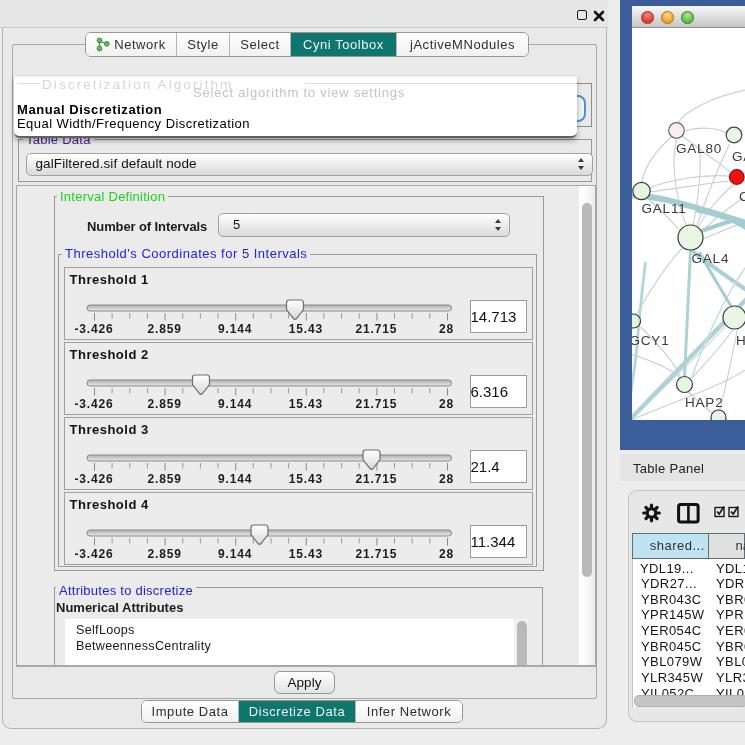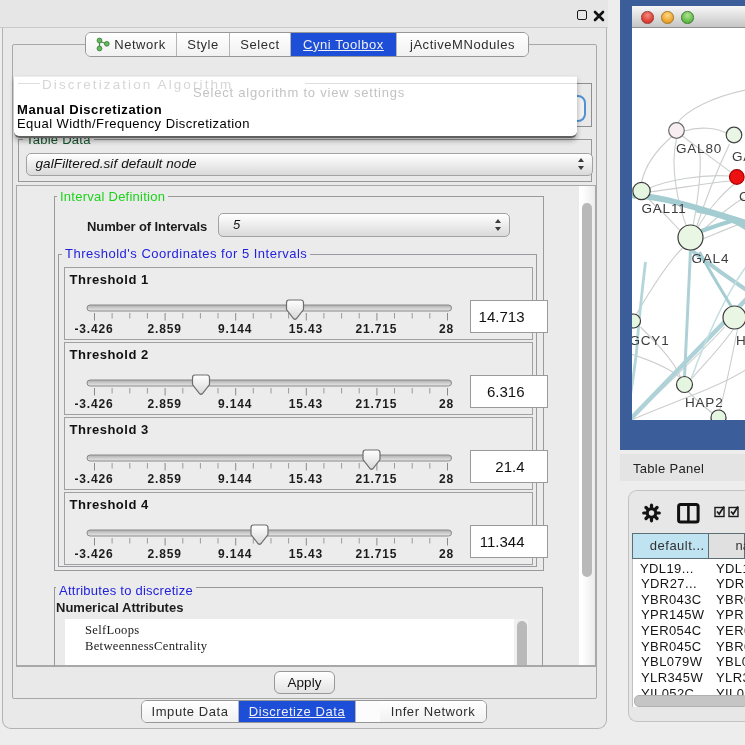--- a/index.html
+++ b/index.html
@@ -11,40 +11,40 @@
 #cptitle{left:0;top:0;width:608px;height:27px;background:#e6e6e6;border-bottom:1px solid #c9c9c9;}
 #cpbody{left:2px;top:28px;width:603px;height:700px;background:#e9e9e9;
   border:1px solid #b2b2b2;border-top:none;border-radius:0 0 9px 9px;}
 #content{left:12px;top:44px;width:583px;height:653px;border:1px solid #a8a8a8;border-radius:2px;}
 
 .seg{display:flex;border:1px solid #979797;border-radius:6px;overflow:hidden;
   background:#fcfcfc;height:21px;justify-content:center;}
 .seg>div{display:flex;align-items:center;justify-content:center;font-size:13px;letter-spacing:0.55px;
   color:#2e2e2e;border-right:1px solid #b5b5b5;background:linear-gradient(#ffffff,#f1f1f1);}
 .seg>div:last-child{border-right:none;}
-.seg>div.on{background:#1d4ed8;color:#f0f0f0;text-decoration:underline;}
+.seg>div.on{background:#0f766e;color:#f0f0f0;}
 
 .grp{border:1px solid #989898;}
 .gtitle{position:absolute;font-size:13px;background:#e9e9e9;padding:0 3px;white-space:nowrap;}
 
 .combo{position:absolute;border:1px solid #a2a2a2;border-radius:5px;
   background:linear-gradient(#ffffff,#dadada);}
-.combo .ctext{position:absolute;left:8.5px;top:2px;font-size:13.5px;color:#111;letter-spacing:0.1px;font-style:italic;}
+.combo .ctext{position:absolute;left:8.5px;top:2px;font-size:13.5px;color:#111;letter-spacing:0.1px;}
 .arr{position:absolute;width:0;height:0;border-left:3px solid transparent;border-right:3px solid transparent;}
 .arrup{border-bottom:4px solid #3a3a3a;}
 .arrdn{border-top:4px solid #3a3a3a;}
 
 .tbox{position:absolute;left:63.5px;width:467px;height:71px;border:1px solid #a0a0a0;background:#ececec;}
 .tlab{position:absolute;left:5px;top:3.5px;font-size:13px;font-weight:bold;color:#111;letter-spacing:0.5px;}
 .ticklab{position:absolute;font-size:12px;font-weight:bold;color:#1c1c1c;width:60px;text-align:center;letter-spacing:0.85px;}
 .vbox{position:absolute;left:405px;top:32px;width:54px;height:31px;background:#ffffff;
-  border:1px solid #9a9a9a;font-size:15px;color:#111;text-align:right;line-height:31px;padding-right:22px;}
+  border:1px solid #9a9a9a;font-size:15px;color:#111;line-height:31px;padding-right:1px;}
 
 #numlist{left:65px;top:619px;width:449px;height:47px;background:#ffffff;overflow:hidden;}
-#numlist div{font-size:12.6px;color:#1a1a1a;padding-left:20px;height:16px;line-height:16px;letter-spacing:0.3px;font-family:Liberation Serif, serif;}
+#numlist div{font-size:12.6px;color:#1a1a1a;padding-left:11px;height:16px;line-height:16px;letter-spacing:0.3px;}
 
 .trow{position:absolute;font-size:13px;color:#151515;white-space:nowrap;letter-spacing:0.4px;}
 </style></head>
 <body>
 
 <div class="ab" id="cptitle"></div>
 <div class="ab t13" style="left:14px;top:7px;font-size:13px;letter-spacing:0.7px;color:#1f1f1f;margin-top:21px;">Control Panel</div>
 <div class="ab" style="left:577px;top:10px;width:8px;height:8px;border:1.7px solid #1a1a1a;border-radius:2px;"></div>
 <svg class="ab" style="left:593px;top:10px;" width="12" height="12" viewBox="0 0 12 12">
  <path d="M2 2 L10 10 M10 2 L2 10" stroke="#111" stroke-width="2.6" stroke-linecap="round"></path>
@@ -66,21 +66,21 @@
   <div style="width:52px;">Style</div>
   <div style="width:60px;">Select</div>
   <div class="on" style="width:105px;">Cyni Toolbox</div>
   <div style="width:131px;">jActiveMNodules</div>
 </div>
 
 <div class="ab grp" style="left:18px;top:83px;width:572px;height:42px;border-color:#8e8e8e;"></div>
 <div class="ab" style="left:26px;top:95px;width:556px;height:23px;border:2.6px solid #4f92d1;border-radius:8px;background:#f0f0f0;"></div>
 
 <div class="ab grp" style="left:18px;top:139px;width:572px;height:41px;"></div>
-<div class="ab gtitle" style="left:23px;top:132px;color:#14532d;letter-spacing:0.25px;">Table Data</div>
+<div class="ab gtitle" style="left:23px;top:132px;color:#4c1d95;letter-spacing:0.25px;">Table Data</div>
 <div class="ab combo" style="left:26px;top:153px;width:565px;height:21px;">
   <div class="ctext">galFiltered.sif default node</div>
   <div class="arr arrup" style="left:551px;top:4px;"></div>
   <div class="arr arrdn" style="left:551px;top:12px;"></div>
 </div>
 
 <div class="ab" style="left:16px;top:185px;width:578px;height:480px;border:1px solid #a8a8a8;background:#ebebeb;"></div>
 <div class="ab" style="left:579px;top:186px;width:15px;height:479px;background:linear-gradient(to right,#ffffff 20%,#ededed);"></div>
 <div class="ab" style="left:582px;top:203px;width:9.5px;height:374px;border-radius:5px;background:#b9b9b9;"></div>
 
@@ -292,21 +292,21 @@
 <div class="ab" style="left:514px;top:619px;width:14px;height:47px;background:#f0f0f0;"></div>
 <div class="ab" style="left:517px;top:621px;width:9.5px;height:44px;border-radius:5px 5px 0 0;background:#b9b9b9;"></div>
 <div class="ab" style="left:16px;top:665px;width:579px;height:1px;background:#a8a8a8;"></div>
 
 <div class="ab" style="left:274px;top:671px;width:59px;height:21px;border:1px solid #989898;border-radius:6px;
  background:linear-gradient(#ffffff,#e3e3e3);text-align:center;line-height:21px;font-size:13.5px;color:#111;">Apply</div>
 
 <div class="ab seg" style="left:141px;top:700px;">
   <div style="width:96px;">Impute Data</div>
   <div class="on" style="width:116px;">Discretize Data</div>
-  <div style="width:106px;margin-left:24px;">Infer Network</div>
+  <div style="width:106px;">Infer Network</div>
 </div>
 
 <div class="ab" style="left:620px;top:0;width:125px;height:450px;background:#3b5e9b;"></div>
 <div class="ab" style="left:631.5px;top:6px;width:113.5px;height:21px;
  background:linear-gradient(#f7f7f7,#c6c6c6);border-bottom:1px solid #8f8f8f;"></div>
 <div class="ab" style="left:641px;top:11px;width:10.5px;height:10.5px;border-radius:50%;
  background:radial-gradient(circle at 50% 30%,#f28b80,#e0443a 60%,#c03028);border:0.5px solid #9f3530;"></div>
 <div class="ab" style="left:661px;top:11px;width:10.5px;height:10.5px;border-radius:50%;
  background:radial-gradient(circle at 50% 30%,#fbd88a,#f0a832 60%,#d28f1f);border:0.5px solid #a8791f;"></div>
 <div class="ab" style="left:681px;top:11px;width:10.5px;height:10.5px;border-radius:50%;
@@ -393,21 +393,21 @@
  <line x1="11.4" y1="1.6" x2="11.4" y2="19" stroke="#101010" stroke-width="2.6"></line>
 </svg>
 <svg class="ab" style="left:714px;top:504px;" width="26" height="14" viewBox="0 0 26 14">
  <rect x="1" y="3.5" width="9" height="9" fill="none" stroke="#1a1a1a" stroke-width="1.4"></rect>
  <path d="M3 7.5 L5.2 10 L10 2.5" stroke="#1a1a1a" stroke-width="1.7" fill="none"></path>
  <rect x="15" y="3.5" width="9" height="9" fill="none" stroke="#1a1a1a" stroke-width="1.4"></rect>
  <path d="M17 7.5 L19.2 10 L24 2.5" stroke="#1a1a1a" stroke-width="1.7" fill="none"></path>
 </svg>
 
 <div class="ab" style="left:632px;top:533px;width:76.5px;height:25.5px;background:#bfe3f0;
- border:1px solid #5d6f76;box-sizing:border-box;text-align:center;line-height:24px;font-size:13px;color:#333;letter-spacing:0.5px;padding-left:14px;">default...</div>
+ border:1px solid #5d6f76;box-sizing:border-box;text-align:center;line-height:24px;font-size:13px;color:#333;letter-spacing:0.5px;padding-left:14px;">shared...</div>
 <div class="ab" style="left:708.5px;top:533px;width:36.5px;height:25.5px;background:#e0e0e0;
  border:1px solid #5d6f76;border-left:none;box-sizing:border-box;font-size:13px;color:#333;line-height:24px;padding-left:27px;">na</div>
 
 <div class="ab" style="left:632px;top:558.5px;width:113px;height:148.5px;background:#ffffff;border-left:1px solid #c2c2c2;"></div>
 <div class="trow" style="left:640px;top:560.5px;">YDL19...</div>
 <div class="trow" style="left:716px;top:560.5px;">YDL194W</div>
 <div class="trow" style="left:641px;top:576.1px;">YDR27...</div>
 <div class="trow" style="left:716px;top:576.1px;">YDR277C</div>
 <div class="trow" style="left:641px;top:591.8px;">YBR043C</div>
 <div class="trow" style="left:716px;top:591.8px;">YBR043C</div>

